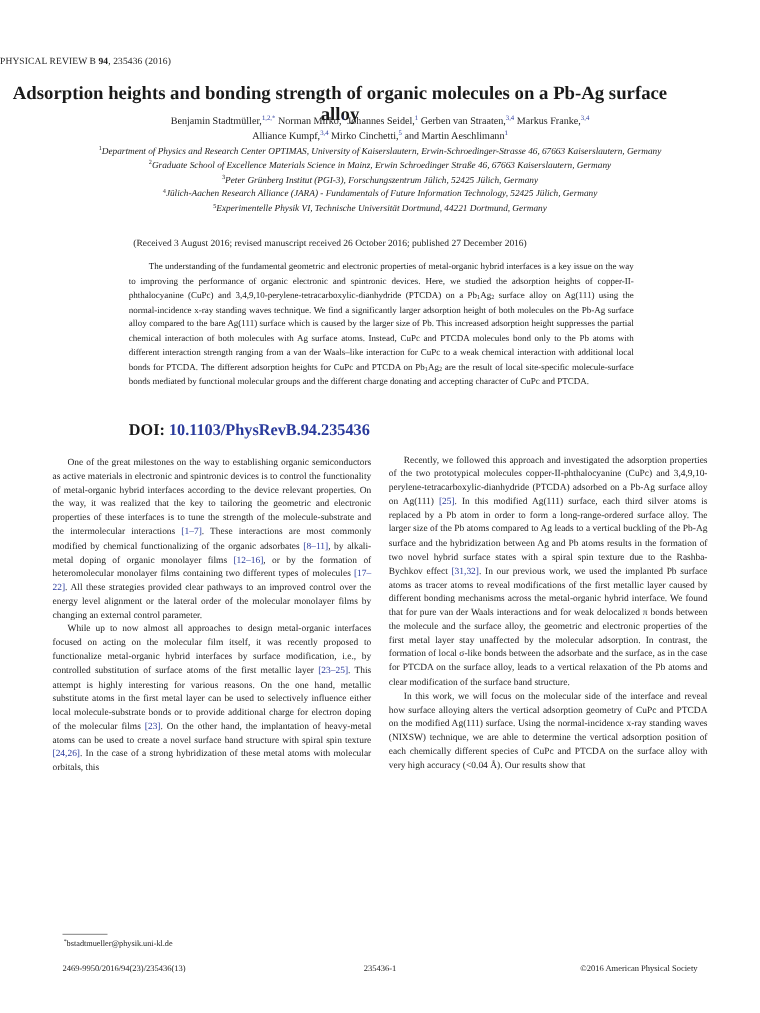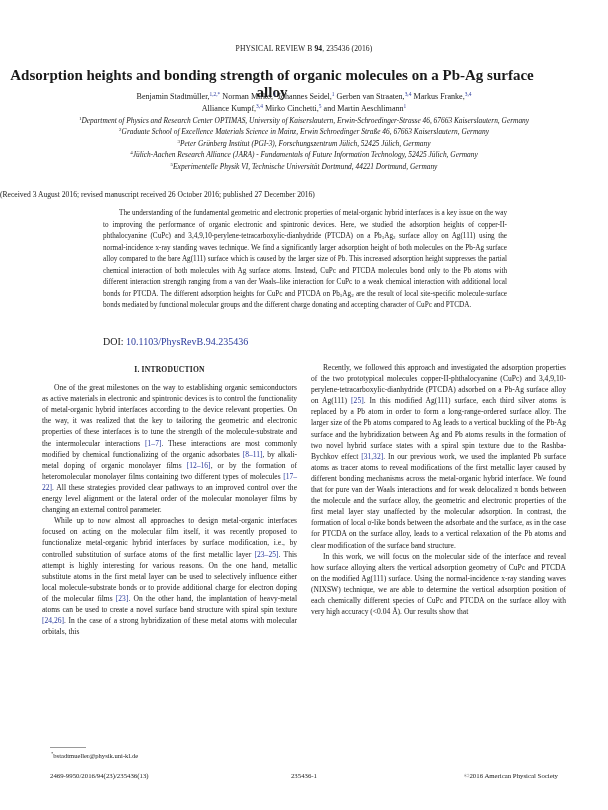--- a/index.html
+++ b/index.html
@@ -2,50 +2,50 @@
 <html><head>
 <meta charset="utf-8">
 <style>
   html, body { margin: 0; padding: 0; background: #ffffff; }
   body {
     width: 608px; height: 810px; position: relative; overflow: hidden;
     font-family: "Liberation Serif", "DejaVu Serif", serif; color: #1a1a1a;
   }
   a, .ref { color: #2a3a9c; text-decoration: none; }
   .journal {
-    position: absolute; top: 44px; left: 0; width: 608px; text-align: center;
+    position: absolute; top: 44px; left: 0; width: 608px; 
     font-size: 7.6px; letter-spacing: 0.1px;
   }
   .journal b { font-weight: bold; }
   .title {
     position: absolute; top: 67px; left: 0; width: 544px; text-align: center;
     font-size: 15px; font-weight: bold;
   }
   .authors {
     position: absolute; top: 91px; left: 40px; width: 528px; text-align: center;
     font-size: 8.1px; line-height: 12px;
   }
   .authors sup { font-size: 5.4px; color: #2a3a9c; vertical-align: 3px; line-height: 0; }
   .affils {
     position: absolute; top: 115px; left: 20px; width: 568px; text-align: center;
     font-size: 7.4px; font-style: italic; line-height: 11.4px;
   }
   .affils sup { font-size: 5px; font-style: normal; vertical-align: 3px; line-height: 0; }
   .affil { display: block; }
   .received {
-    position: absolute; top: 190px; left: 0; width: 528px; text-align: left;
+    position: absolute; top: 190px; left: 0; width: 528px; text-align: center;
     font-size: 7.6px;
   }
   .abstract {
     position: absolute; top: 208px; left: 103px; width: 404px;
     font-size: 7.2px; line-height: 11.55px; text-align: justify; text-indent: 16px;
   }
   .abstract sub { font-size: 5px; vertical-align: -1px; line-height: 0; }
   .doi {
-    position: absolute; top: 336px; left: 103px; font-size: 10px;
+    position: absolute; top: 336px; left: 103px; font-size: 13px; font-weight: bold;
   }
   .col {
     position: absolute; top: 364px; width: 255px;
     font-size: 7.55px; line-height: 11.1px; text-align: justify;
   }
   .col.left { left: 42px; }
   .col.right { left: 311px; top: 362px; }
   .section-head {
     text-align: center; font-weight: bold; font-size: 7.6px; margin: 0 0 7px 0; letter-spacing: 0.2px;
   }
@@ -90,21 +90,20 @@
 
 <div class="received">(Received 3 August 2016; revised manuscript received 26 October 2016; published 27 December 2016)</div>
 
 <div class="abstract"><span>The understanding of the fundamental geometric and electronic properties of metal-organic hybrid interfaces is a key issue on the way to improving the performance of organic electronic and spintronic devices. Here, we studied the adsorption heights of copper-II-phthalocyanine (CuPc) and 3,4,9,10-perylene-tetracarboxylic-dianhydride (PTCDA) on a Pb</span><sub>1</sub><span>Ag</span><sub>2</sub><span> surface alloy on Ag(111) using the normal-incidence x-ray standing waves technique. We find a significantly larger adsorption height of both molecules on the Pb-Ag surface alloy compared to the bare Ag(111) surface which is caused by the larger size of Pb. This increased adsorption height suppresses the partial chemical interaction of both molecules with Ag surface atoms. Instead, CuPc and PTCDA molecules bond only to the Pb atoms with different interaction strength ranging from a van der Waals–like interaction for CuPc to a weak chemical interaction with additional local bonds for PTCDA. The different adsorption heights for CuPc and PTCDA on Pb</span><sub>1</sub><span>Ag</span><sub>2</sub><span> are the result of local site-specific molecule-surface bonds mediated by functional molecular groups and the different charge donating and accepting character of CuPc and PTCDA.</span></div>
 
 <div class="doi">
   <span>DOI: </span><a>10.1103/PhysRevB.94.235436</a>
 </div>
 
 <div class="col left">
-  <div class="section-head">I. INTRODUCTION</div>
   <p>One of the great milestones on the way to establishing organic semiconductors as active materials in electronic and spintronic devices is to control the functionality of metal-organic hybrid interfaces according to the device relevant properties. On the way, it was realized that the key to tailoring the geometric and electronic properties of these interfaces is to tune the strength of the molecule-substrate and the intermolecular interactions <a class="ref">[1–7]</a>. These interactions are most commonly modified by chemical functionalizing of the organic adsorbates <a class="ref">[8–11]</a>, by alkali-metal doping of organic monolayer films <a class="ref">[12–16]</a>, or by the formation of heteromolecular monolayer films containing two different types of molecules <a class="ref">[17–22]</a>. All these strategies provided clear pathways to an improved control over the energy level alignment or the lateral order of the molecular monolayer films by changing an external control parameter.</p>
   <p>While up to now almost all approaches to design metal-organic interfaces focused on acting on the molecular film itself, it was recently proposed to functionalize metal-organic hybrid interfaces by surface modification, i.e., by controlled substitution of surface atoms of the first metallic layer <a class="ref">[23–25]</a>. This attempt is highly interesting for various reasons. On the one hand, metallic substitute atoms in the first metal layer can be used to selectively influence either local molecule-substrate bonds or to provide additional charge for electron doping of the molecular films <a class="ref">[23]</a>. On the other hand, the implantation of heavy-metal atoms can be used to create a novel surface band structure with spiral spin texture <a class="ref">[24,26]</a>. In the case of a strong hybridization of these metal atoms with molecular orbitals, this</p>
 </div>
 
 <div class="col right">
   <p>Recently, we followed this approach and investigated the adsorption properties of the two prototypical molecules copper-II-phthalocyanine (CuPc) and 3,4,9,10-perylene-tetracarboxylic-dianhydride (PTCDA) adsorbed on a Pb-Ag surface alloy on Ag(111) <a class="ref">[25]</a>. In this modified Ag(111) surface, each third silver atoms is replaced by a Pb atom in order to form a long-range-ordered surface alloy. The larger size of the Pb atoms compared to Ag leads to a vertical buckling of the Pb-Ag surface and the hybridization between Ag and Pb atoms results in the formation of two novel hybrid surface states with a spiral spin texture due to the Rashba-Bychkov effect <a class="ref">[31,32]</a>. In our previous work, we used the implanted Pb surface atoms as tracer atoms to reveal modifications of the first metallic layer caused by different bonding mechanisms across the metal-organic hybrid interface. We found that for pure van der Waals interactions and for weak delocalized π bonds between the molecule and the surface alloy, the geometric and electronic properties of the first metal layer stay unaffected by the molecular adsorption. In contrast, the formation of local σ-like bonds between the adsorbate and the surface, as in the case for PTCDA on the surface alloy, leads to a vertical relaxation of the Pb atoms and clear modification of the surface band structure.</p>
   <p>In this work, we will focus on the molecular side of the interface and reveal how surface alloying alters the vertical adsorption geometry of CuPc and PTCDA on the modified Ag(111) surface. Using the normal-incidence x-ray standing waves (NIXSW) technique, we are able to determine the vertical adsorption position of each chemically different species of CuPc and PTCDA on the surface alloy with very high accuracy (&lt;0.04 Å). Our results show that</p>
 </div>
 
 <div class="footnote-rule"></div>

